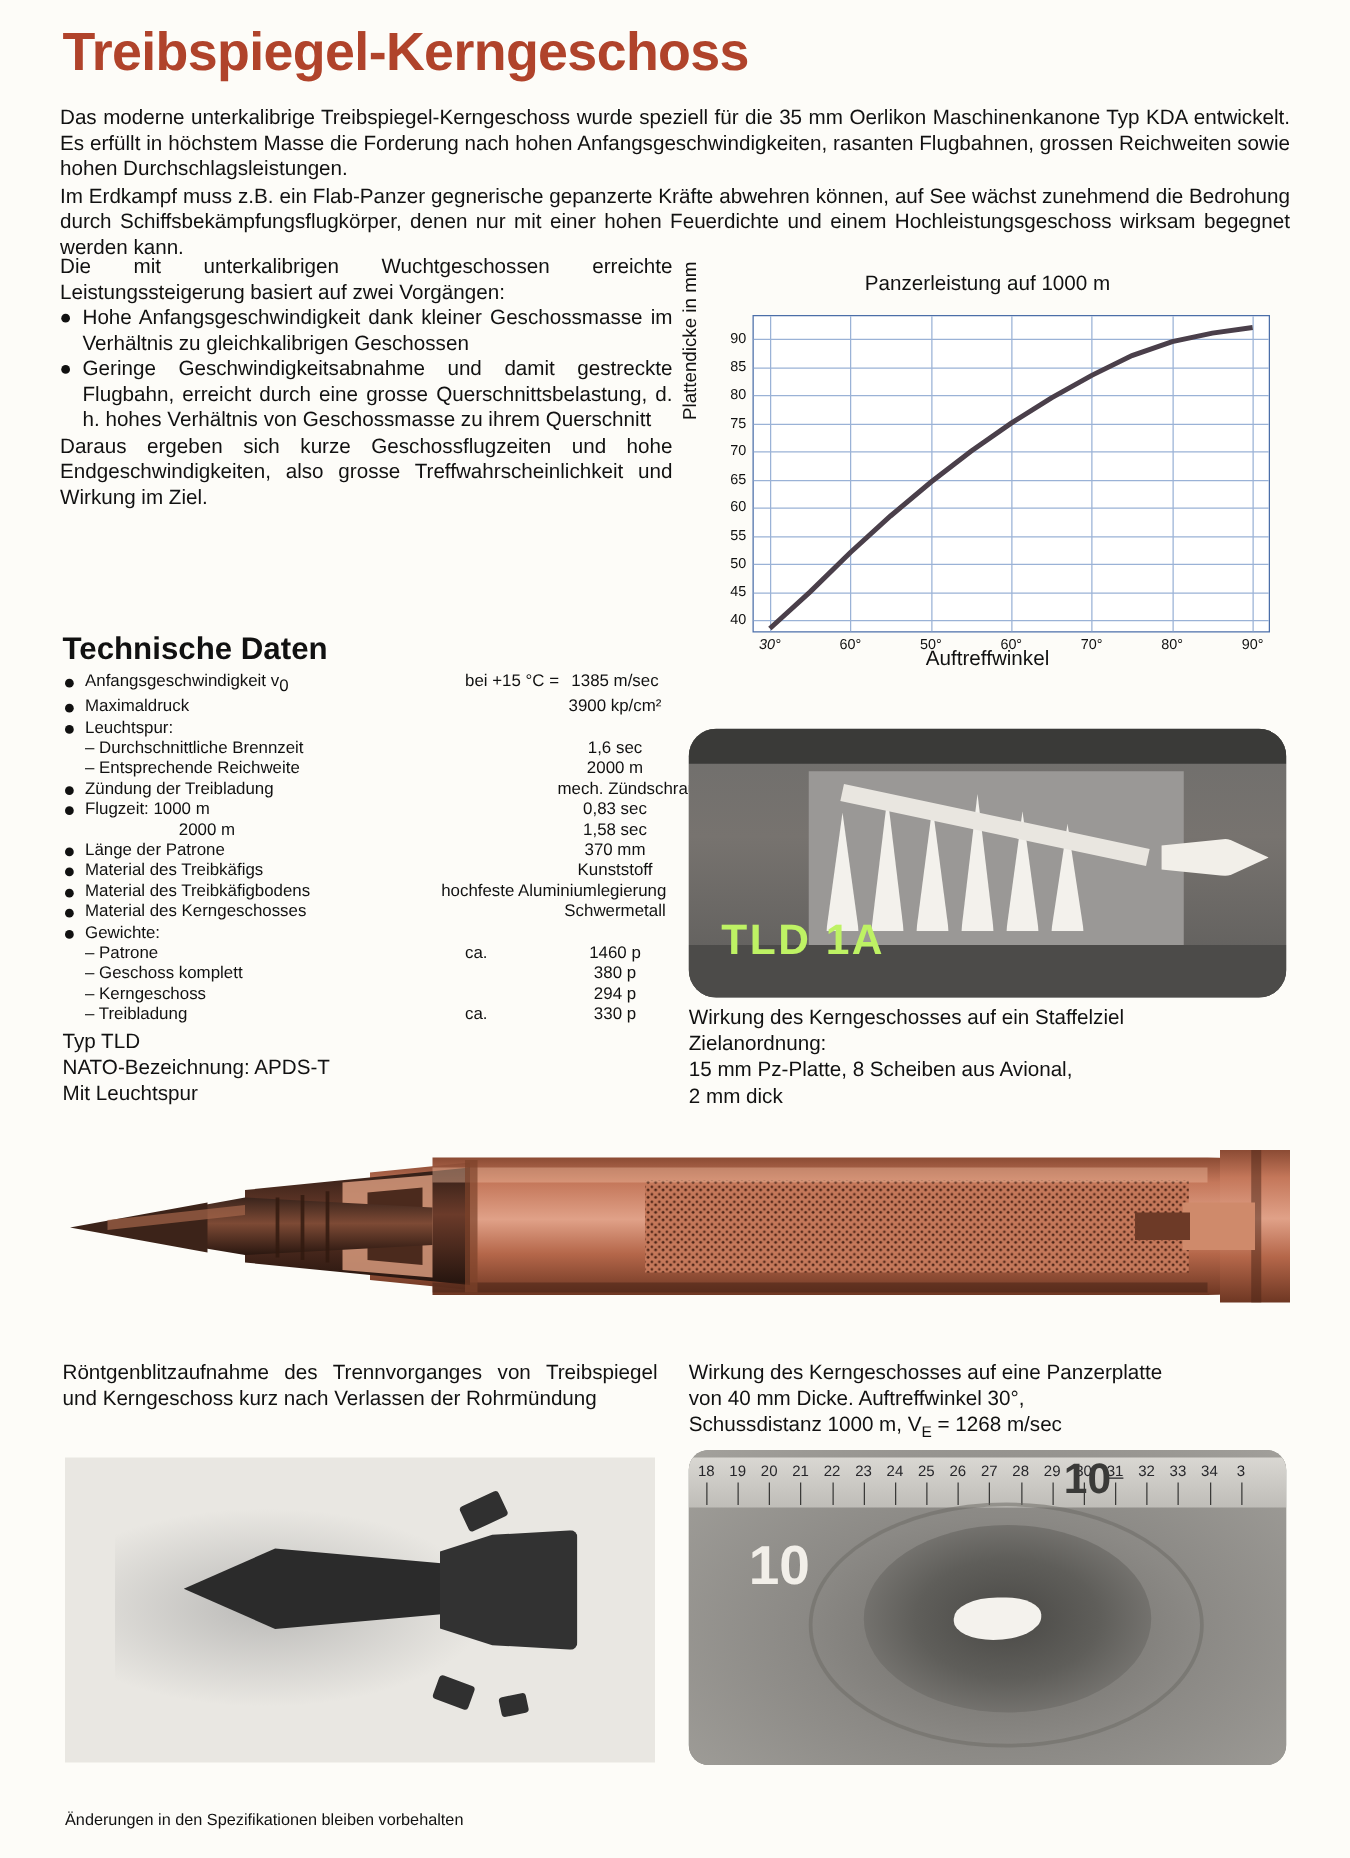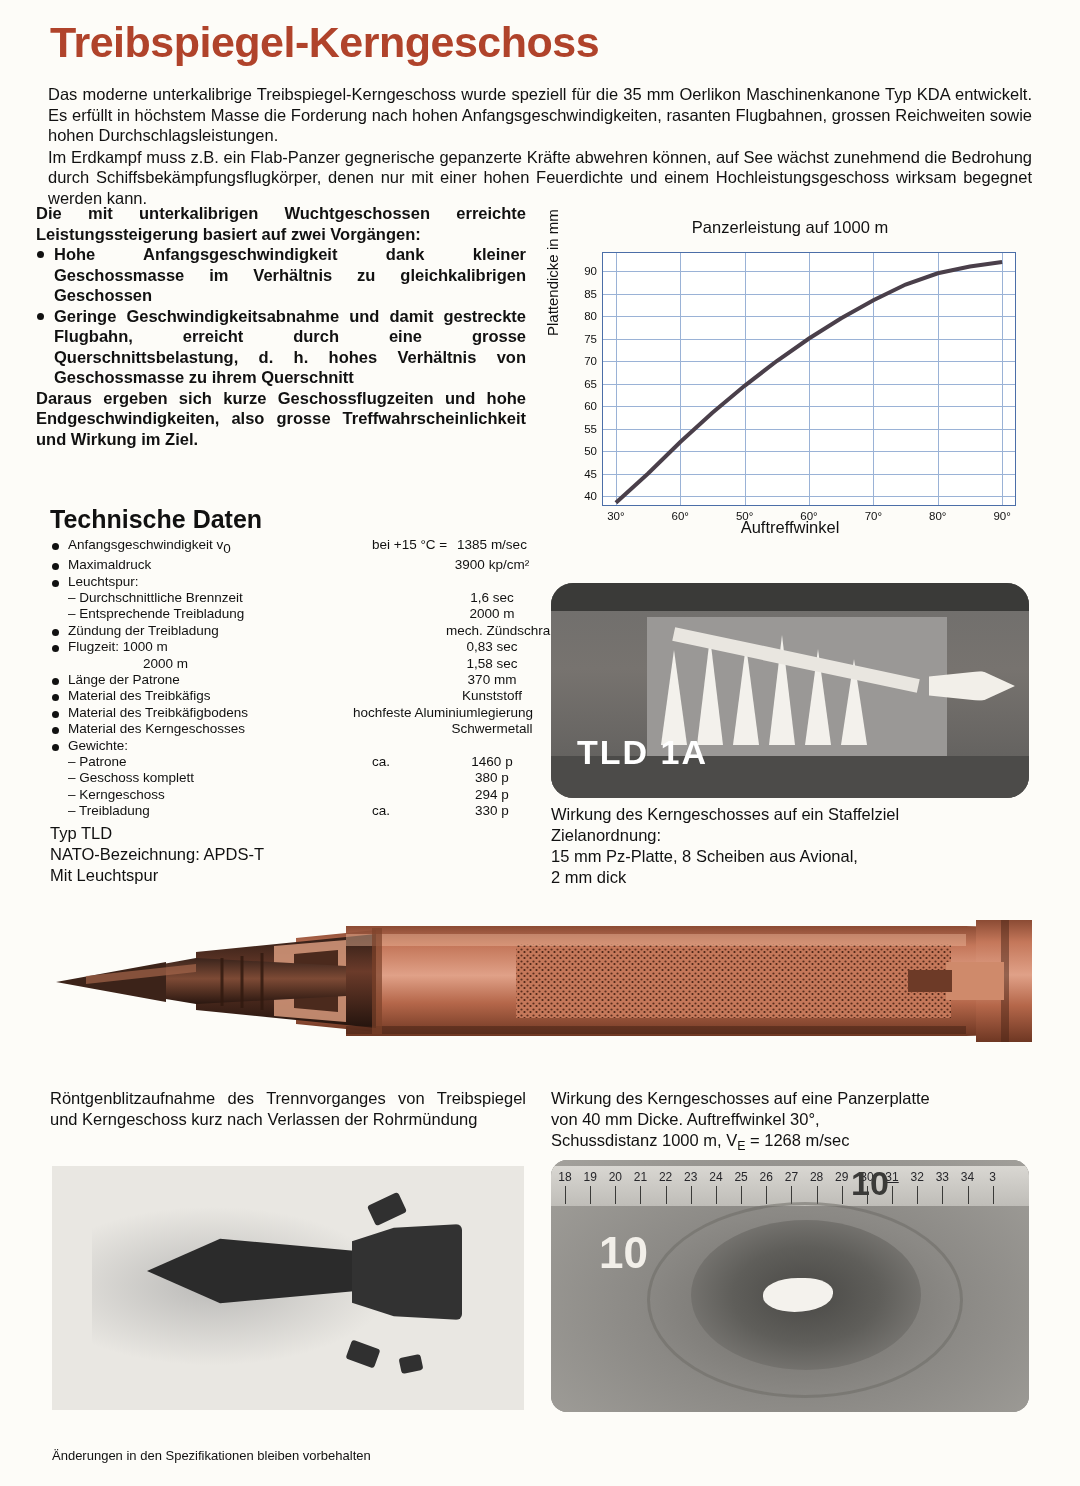--- a/index.html
+++ b/index.html
@@ -21,22 +21,22 @@
   
   .intro{
     position:absolute;left:48px;top:84px;width:984px;
     font-size:16.5px;line-height:20.5px;text-align:justify;
   }
   .intro p{margin:0;}
   .intro p.block2{margin-top:1px;}
 
   
   .leftcol{
-    position:absolute;left:36px;top:203px;width:490px;
-    font-size:16.5px;line-height:20.5px;text-align:justify;font-weight:bold;
+    position:absolute;left:48px;top:203px;width:490px;
+    font-size:16.5px;line-height:20.5px;text-align:justify;
   }
   .leftcol p{margin:0;}
   ul.bul{list-style:none;margin:0;padding:0;}
   ul.bul li{position:relative;padding-left:18px;margin:0;text-align:justify;}
   ul.bul li:before{
     content:"";position:absolute;left:1px;top:7px;width:7px;height:7px;
     border-radius:50%;background:#111;
   }
 
   
@@ -111,21 +111,21 @@
   .flame{position:absolute;bottom:0;width:26px;background:#f3f1ec;
      clip-path:polygon(50% 0%,100% 100%,0% 100%);}
   .p1-bar{position:absolute;left:120px;top:70px;width:250px;height:14px;
      background:#e9e6e0;transform:rotate(12deg);}
   .p1-proj{position:absolute;right:14px;top:88px;width:86px;height:30px;
      background:#f2efe9;border-radius:4px 50% 50% 4px;
      clip-path:polygon(0 18%,62% 0,100% 50%,62% 100%,0 82%);}
   .p1-floor{position:absolute;left:0;bottom:0;width:100%;height:42px;background:#4c4b49;}
   .p1-text{
     position:absolute;left:26px;bottom:26px;font-size:34px;font-weight:bold;
-    color:#ffffff;letter-spacing:2px;font-family:"Liberation Sans",sans-serif;
+    color:#bef264;letter-spacing:2px;font-family:"Liberation Sans",sans-serif;
   }
   .cap1{
     position:absolute;left:551px;top:804px;width:486px;
     font-size:16.5px;line-height:21px;
   }
 
   
   .cart{
     position:absolute;left:46px;top:900px;width:990px;height:160px;
   }
@@ -236,21 +236,21 @@
       <span class="lbl bullet">Leuchtspur:</span>
       <span class="mid"></span>
       <span class="val"></span>
     </div>
     <div class="row">
       <span class="lbl dash">– Durchschnittliche Brennzeit</span>
       <span class="mid"></span>
       <span class="val">1,6 sec</span>
     </div>
     <div class="row">
-      <span class="lbl dash">– Entsprechende Treibladung</span>
+      <span class="lbl dash">– Entsprechende Reichweite</span>
       <span class="mid"></span>
       <span class="val">2000 m</span>
     </div>
     <div class="row">
       <span class="lbl bullet">Zündung der Treibladung</span>
       <span class="mid"></span>
       <span class="val">mech. Zündschraube</span>
     </div>
     <div class="row">
       <span class="lbl bullet">Flugzeit:    1000 m</span>
@@ -337,21 +337,21 @@
           <div class="ytick" style="top: 108px;">70</div>
           <div class="gridh" style="top: 85.5px;"></div>
           <div class="ytick" style="top: 85.5px;">75</div>
           <div class="gridh" style="top: 63px;"></div>
           <div class="ytick" style="top: 63px;">80</div>
           <div class="gridh" style="top: 40.5px;"></div>
           <div class="ytick" style="top: 40.5px;">85</div>
           <div class="gridh" style="top: 18px;"></div>
           <div class="ytick" style="top: 18px;">90</div>
           <div class="gridv" style="left: 12.875px;"></div>
-          <div class="xtick" style="left: 12.875px;">30°</div>
+          <div class="xtick" style="left: 12.875px; font-style: italic;">30°</div>
           <div class="gridv" style="left: 77.25px;"></div>
           <div class="xtick" style="left: 77.25px;">60°</div>
           <div class="gridv" style="left: 141.625px;"></div>
           <div class="xtick" style="left: 141.625px;">50°</div>
           <div class="gridv" style="left: 206px;"></div>
           <div class="xtick" style="left: 206px;">60°</div>
           <div class="gridv" style="left: 270.375px;"></div>
           <div class="xtick" style="left: 270.375px;">70°</div>
           <div class="gridv" style="left: 334.75px;"></div>
           <div class="xtick" style="left: 334.75px;">80°</div>

